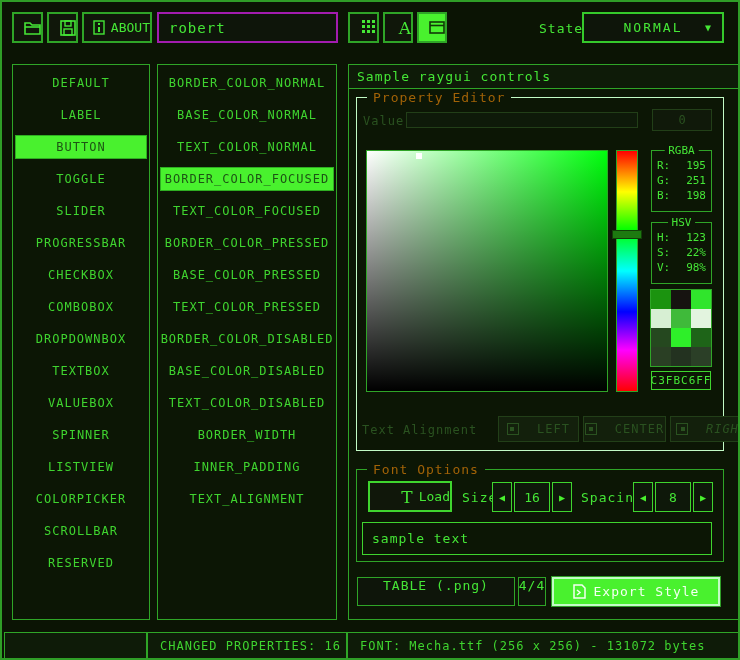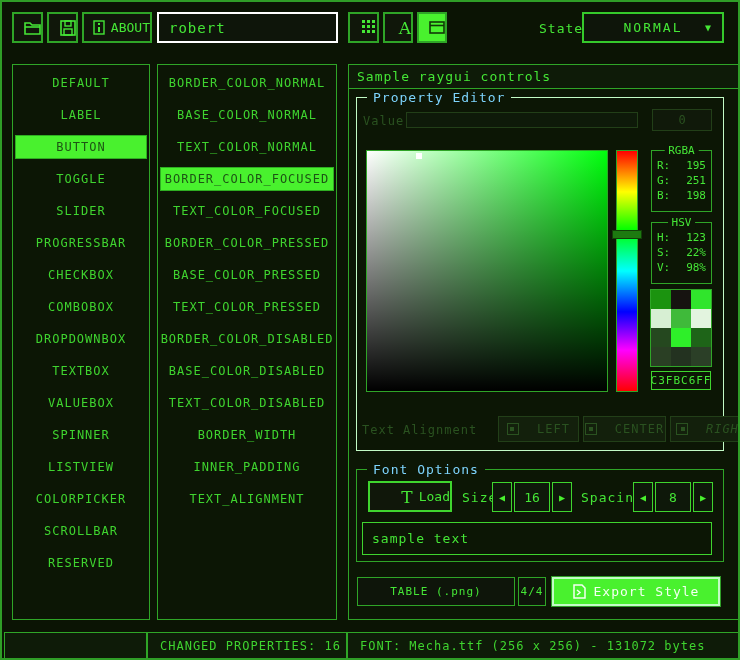--- a/index.html
+++ b/index.html
@@ -9,21 +9,21 @@
     background:#0b1404; border:2px solid #2f9e27; overflow:hidden;
     color:#45e636;
   }
   .btn {
     position:absolute; background:#10170a; border:2px solid #2fa527;
     display:flex; align-items:center; justify-content:flex-end; gap:6px;
     color:#45e636; font-size:13px; cursor:pointer;
   }
   .btn.active { background:#49f12e; color:#123808; }
   .tb-input {
-    position:absolute; background:#0e150a; border:2px solid #ffffff;
+    position:absolute; background:#0e150a; border:2px solid #a21caf;
     color:#45e636; font-size:14px; display:flex; align-items:center; padding-left:10px;
     letter-spacing:1px;
   }
   .label-txt { position:absolute; font-size:13px; color:#45e636; letter-spacing:1px; }
   .dropdown {
     position:absolute; background:#0e150a; border:2px solid #35c92b;
     display:flex; align-items:center; justify-content:center;
     color:#45e636; font-size:13px; letter-spacing:2px; cursor:pointer;
   }
   .dropdown .arr { position:absolute; right:9px; font-size:10px; }
@@ -40,21 +40,21 @@
     font-size:13px; letter-spacing:1px; color:#45e636;
   }
   .closebtn {
     position:absolute; right:4px; top:3px; width:18px; height:18px; border:1px solid #2fa527;
     display:flex; align-items:center; justify-content:center; font-size:11px; color:#45e636; cursor:pointer;
   }
   .groupbox { position:absolute; border:1px solid #2fa527; }
   .groupbox.focus { border-color:#c3fbc6; }
   .gb-label {
     position:absolute; top:-8px; left:10px; background:#0c1605; padding:0 6px;
-    font-size:13px; color:#7dd3fc; letter-spacing:1px;
+    font-size:13px; color:#a16207; letter-spacing:1px;
   }
   .dim { color:#2a5220 !important; }
   .slider-track { position:absolute; background:#0e1a09; border:1px solid #223f18; }
   .valuebox {
     position:absolute; background:#10190a; border:1px solid #223f18; color:#2a5220;
     display:flex; align-items:center; justify-content:center; font-size:12px;
   }
   .gradient {
     position:absolute; border:1px solid #2fa527;
     background: linear-gradient(to bottom, rgba(0,0,0,0) 0%, #000 100%),
@@ -96,21 +96,21 @@
     position:absolute; border:1px solid #3fd52e; background:#0c1605; color:#45e636;
     font-size:13px; display:flex; align-items:center; padding-left:9px; letter-spacing:1px;
   }
   .export-btn {
     position:absolute; background:#49f12e; border:2px solid #c3fbc6; outline:1px solid #2f9e27;
     display:flex; align-items:center; justify-content:center; gap:8px;
     color:#f4fff2; font-size:13px; letter-spacing:1px; cursor:pointer;
   }
   .plain-box {
     position:absolute; background:#0e150a; border:1px solid #2fa527; color:#45e636;
-    display:flex; align-items:center; justify-content:center; font-size:11px; letter-spacing:1px; cursor:pointer;
+    display:flex; justify-content:center; font-size:13px; letter-spacing:1px; cursor:pointer;
   }
   .statusbar-cell {
     position:absolute; top:630px; height:28px; background:#0e1b08; border:1px solid #2fa527;
     display:flex; align-items:center; padding-left:12px; font-size:12px; color:#3fd42f; letter-spacing:1px;
   }
   .serifT { font-family:"DejaVu Serif", serif; font-size:17px; }
 </style>
 </head>
 <body>
 

